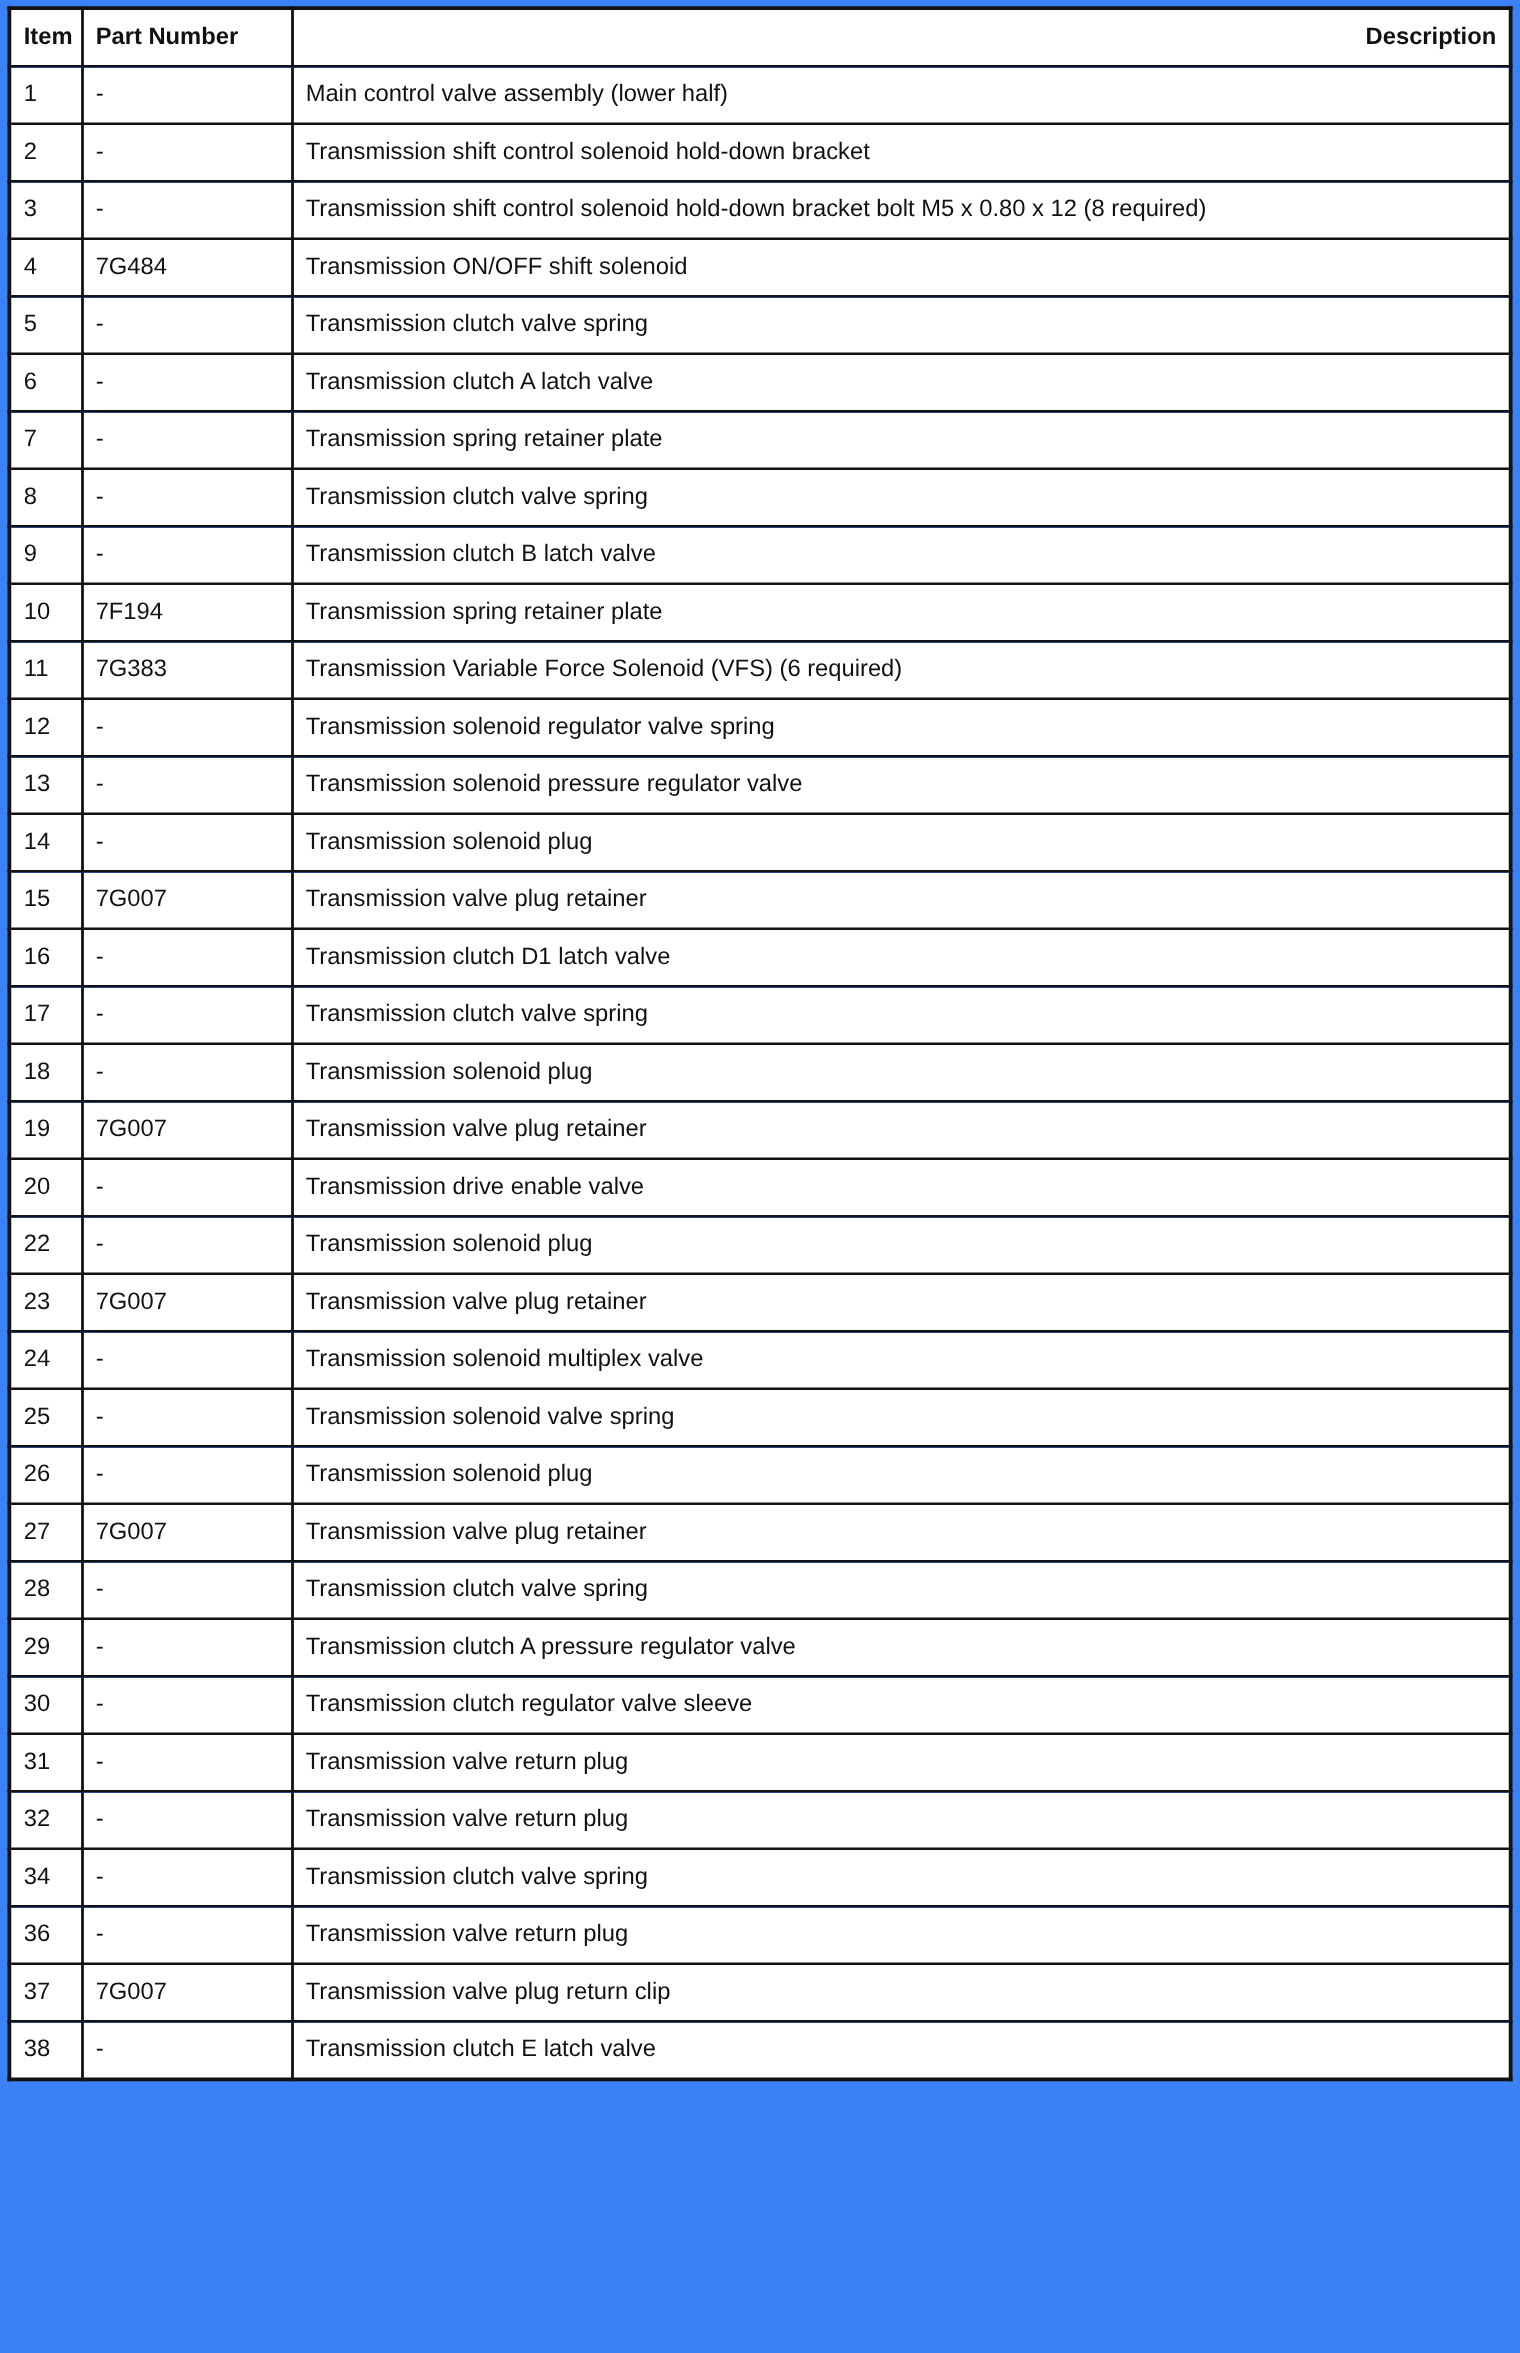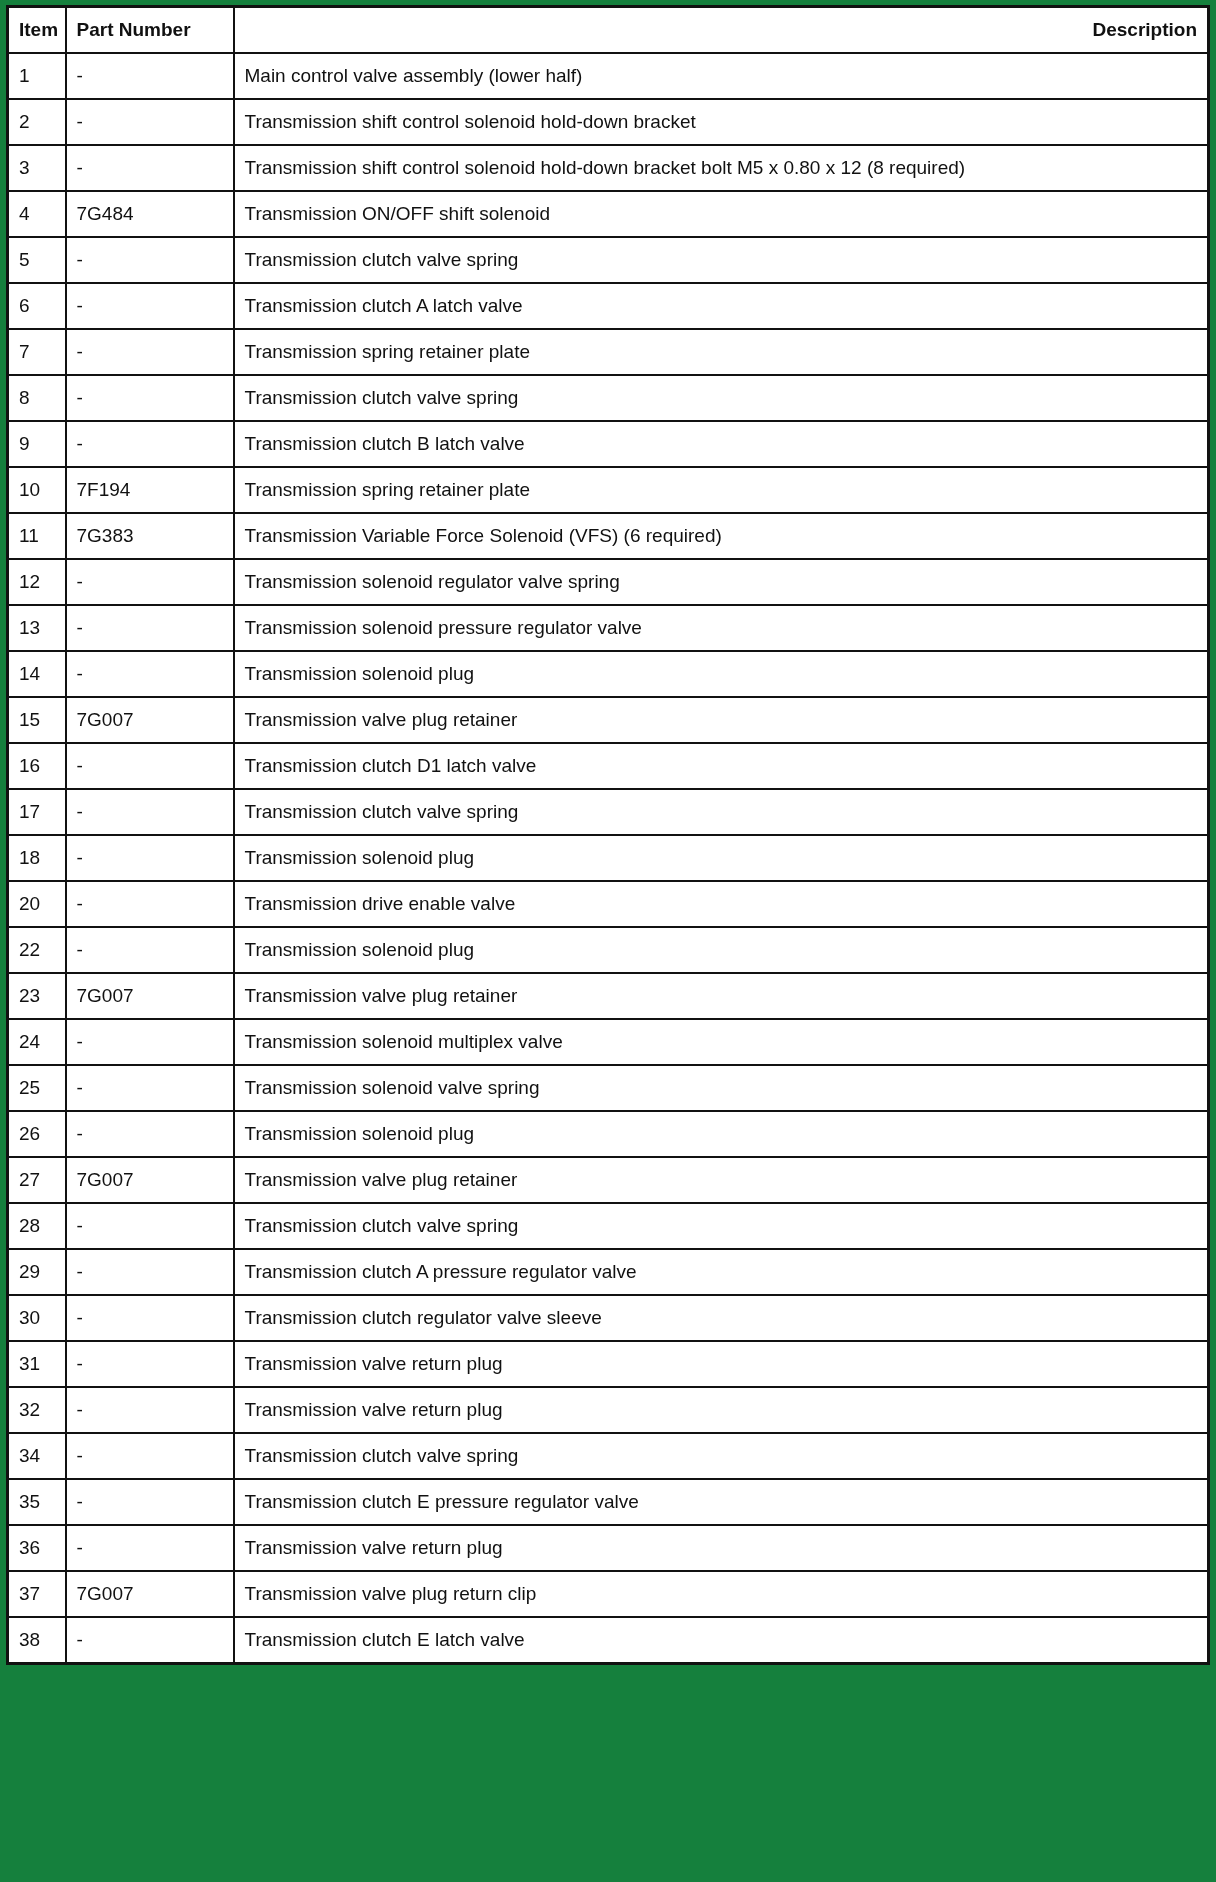--- a/index.html
+++ b/index.html
@@ -10,21 +10,21 @@
   body {
     width: 1216px;
     font-family: "Liberation Sans", sans-serif;
     color: #111111;
   }
   .page {
     box-sizing: border-box;
     width: 1216px;
     min-height: 1882px;
     padding: 5px 6px;
-    background: #15803d;
+    background: #3b82f6;
   }
   table {
     width: 100%;
     border-collapse: collapse;
     table-layout: fixed;
     border: 3px solid #111111;
   }
   th, td {
     border: 2px solid #111111;
     padding: 8px 10px 8px 10px;
@@ -148,20 +148,25 @@
           <td>17</td>
           <td>-</td>
           <td>Transmission clutch valve spring</td>
         </tr>
         <tr>
           <td>18</td>
           <td>-</td>
           <td>Transmission solenoid plug</td>
         </tr>
         <tr>
+          <td>19</td>
+          <td>7G007</td>
+          <td>Transmission valve plug retainer</td>
+        </tr>
+        <tr>
           <td>20</td>
           <td>-</td>
           <td>Transmission drive enable valve</td>
         </tr>
         <tr>
           <td>22</td>
           <td>-</td>
           <td>Transmission solenoid plug</td>
         </tr>
         <tr>
@@ -211,25 +216,20 @@
         </tr>
         <tr>
           <td>32</td>
           <td>-</td>
           <td>Transmission valve return plug</td>
         </tr>
         <tr>
           <td>34</td>
           <td>-</td>
           <td>Transmission clutch valve spring</td>
-        </tr>
-        <tr>
-          <td>35</td>
-          <td>-</td>
-          <td>Transmission clutch E pressure regulator valve</td>
         </tr>
         <tr>
           <td>36</td>
           <td>-</td>
           <td>Transmission valve return plug</td>
         </tr>
         <tr>
           <td>37</td>
           <td>7G007</td>
           <td>Transmission valve plug return clip</td>

